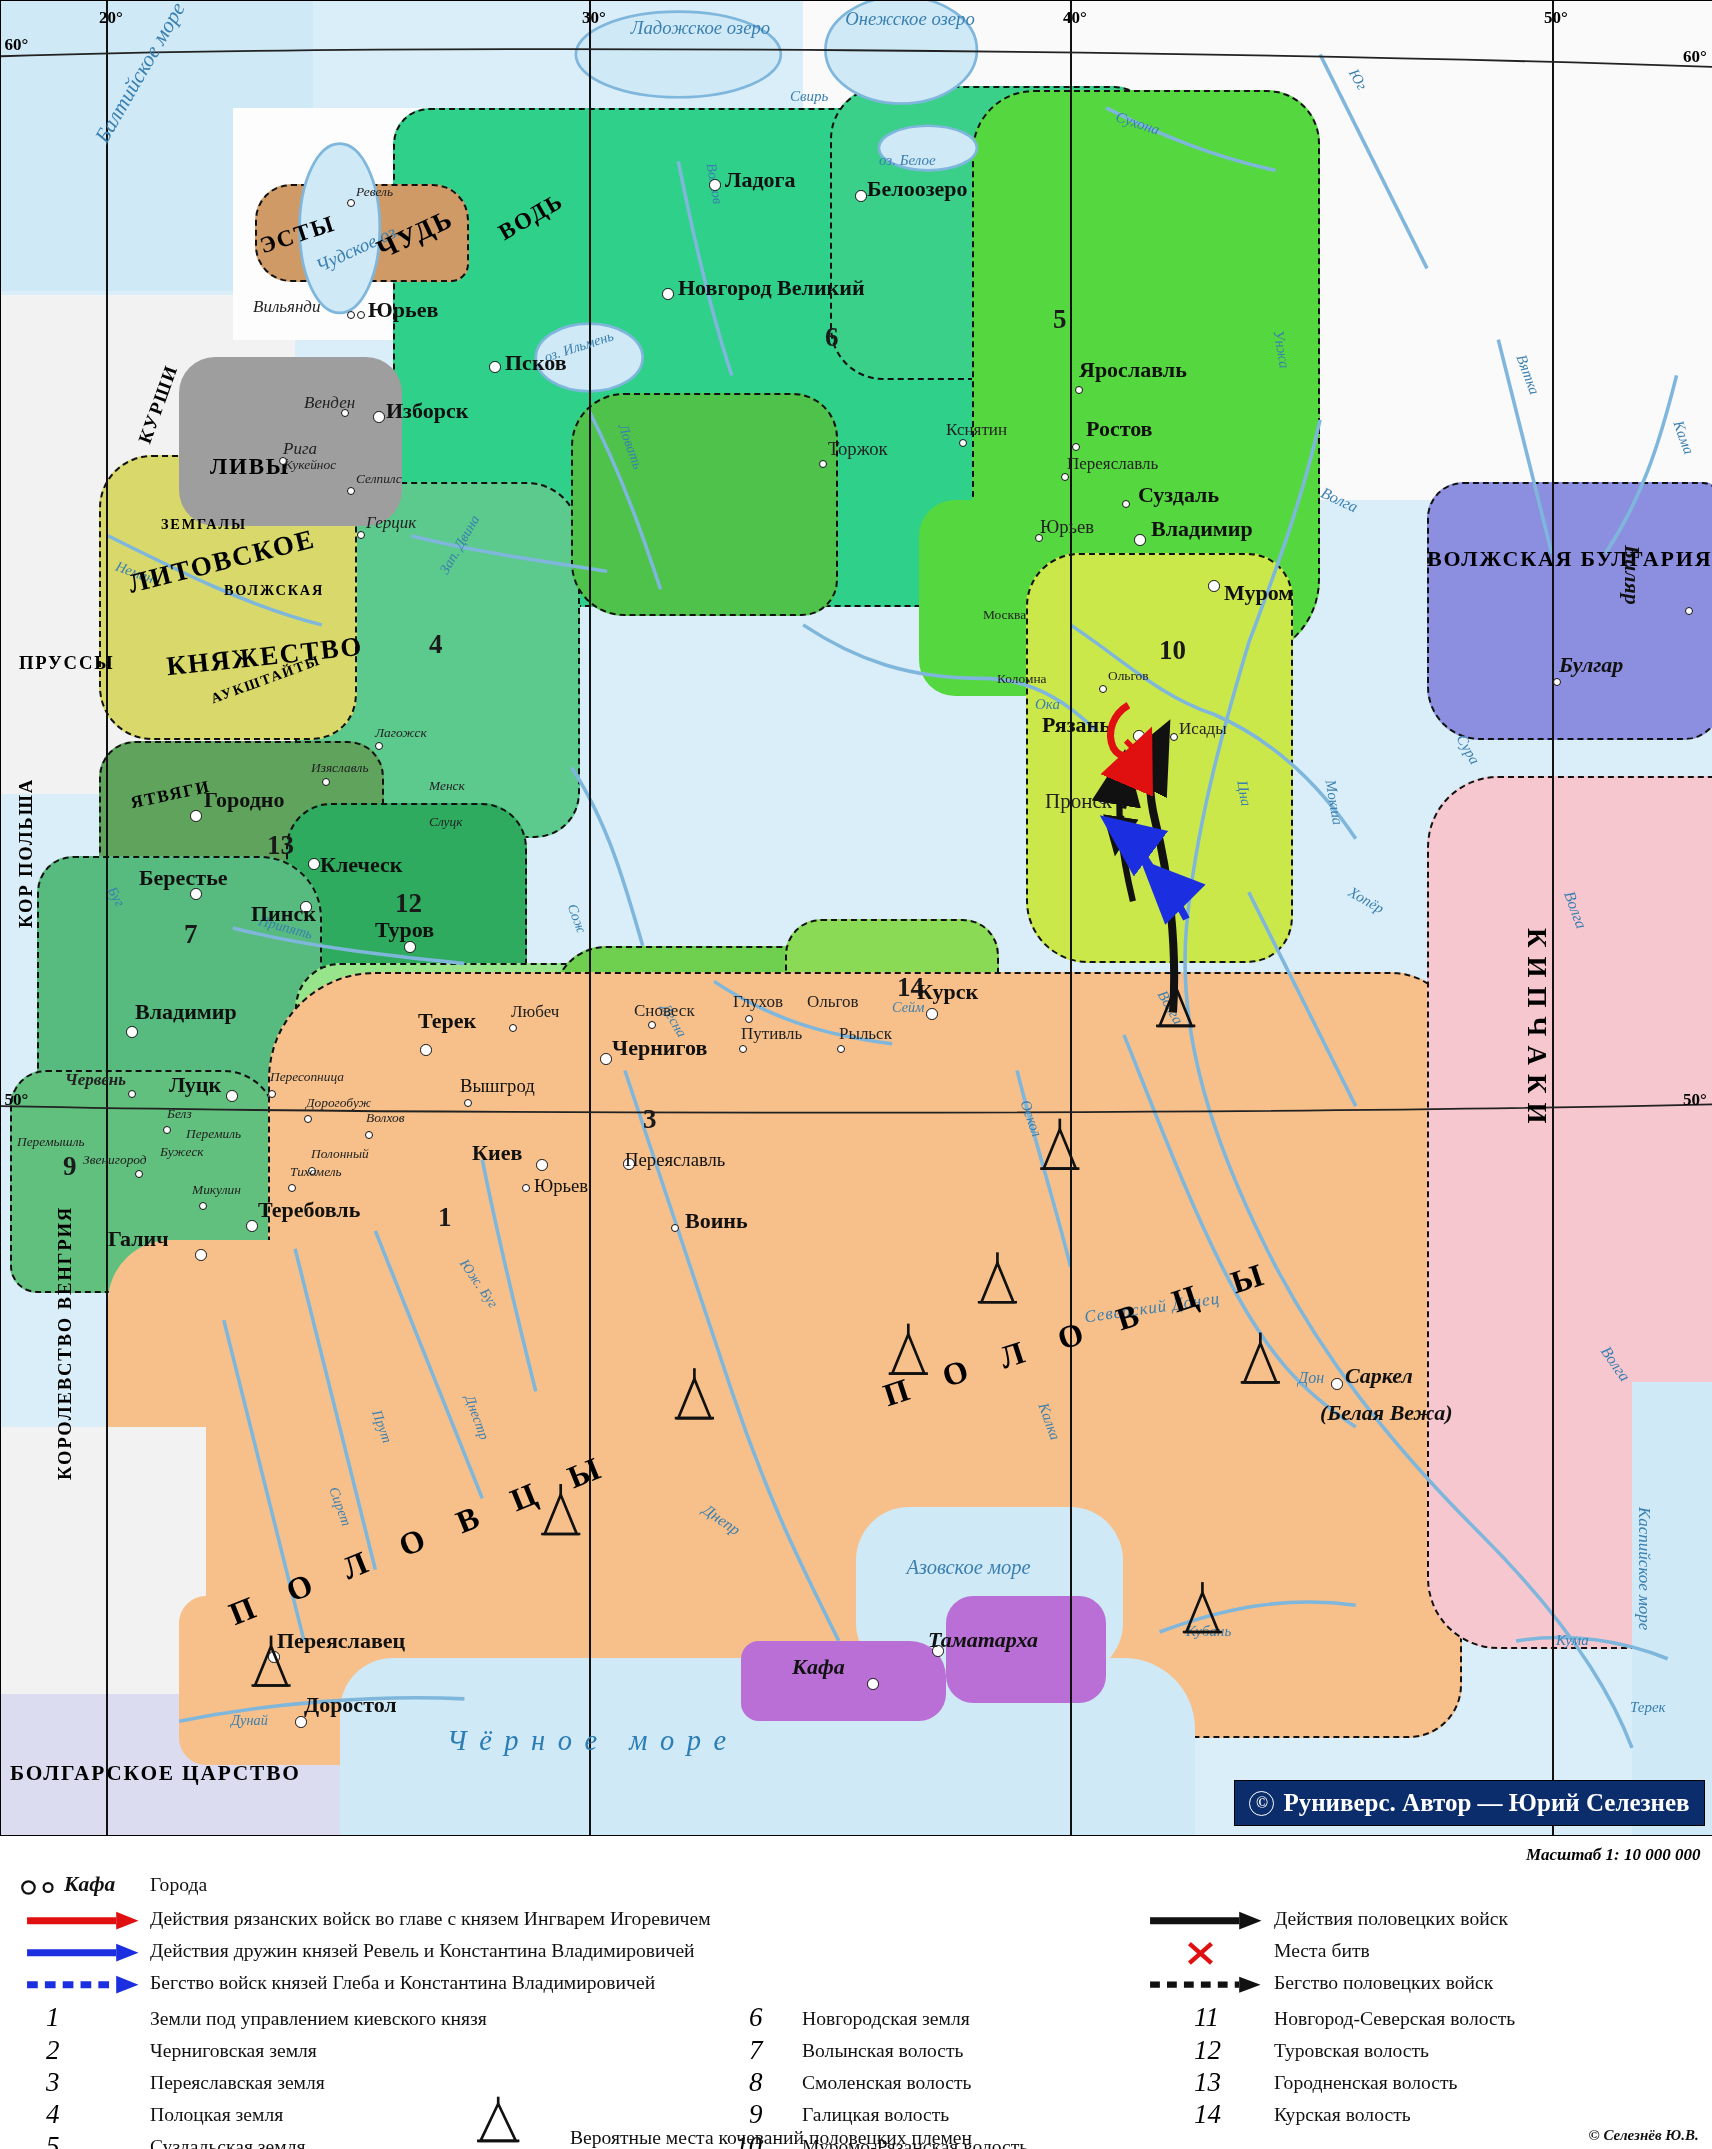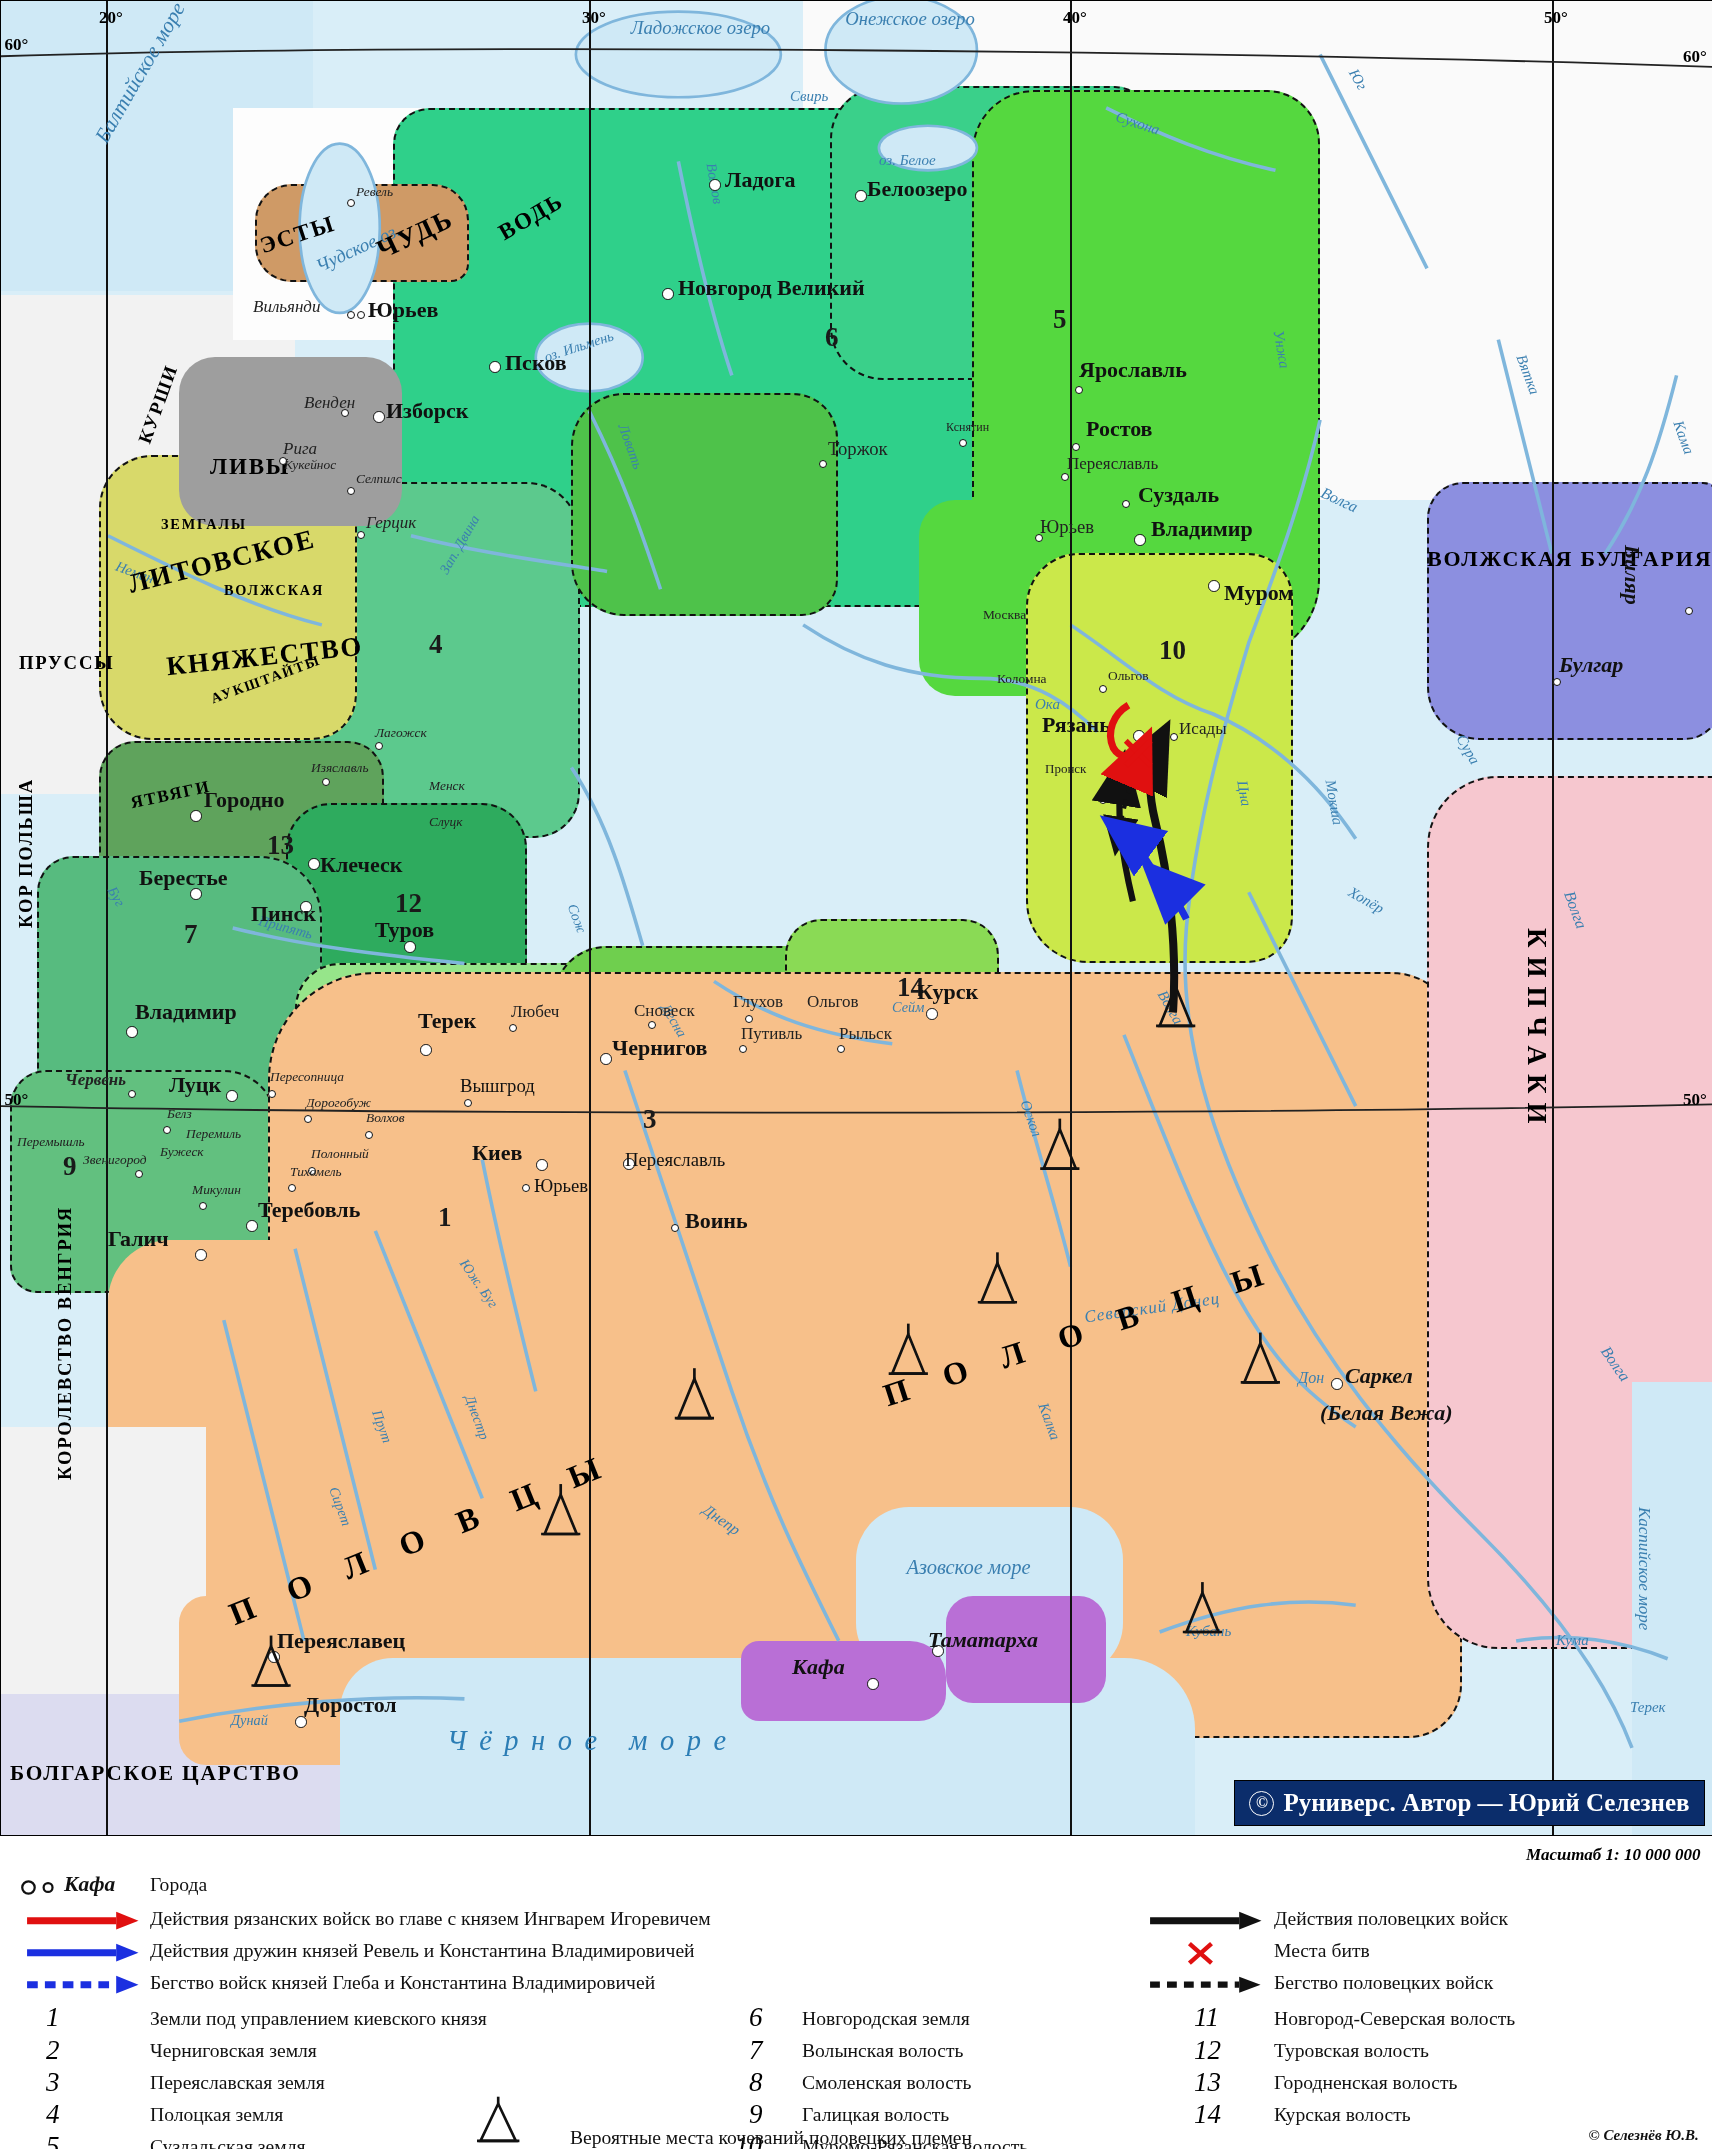--- a/index.html
+++ b/index.html
@@ -360,31 +360,31 @@
     <div class="dot" style="left:278px;top:456px;"></div>
     <div class="lbl smallcity it" style="left:282px;top:438px;font-size:17px;">Рига</div>
     <div class="lbl smallcity it" style="left:283px;top:456px;">Кукейнос</div>
     <div class="dot" style="left:346px;top:486px;"></div>
     <div class="lbl smallcity it" style="left:355px;top:470px;">Селпилс</div>
     <div class="dot" style="left:356px;top:530px;"></div>
     <div class="lbl smallcity it" style="left:365px;top:512px;font-size:17px;">Герцик</div>
     <div class="dot" style="left:818px;top:459px;"></div>
     <div class="lbl smallcity" style="left:827px;top:437px;font-size:18.7px;">Торжок</div>
     <div class="dot" style="left:958px;top:438px;"></div>
-    <div class="lbl smallcity" style="left:945px;top:419px;font-size:12px;">Кснятин</div>
+    <div class="lbl smallcity" style="left:945px;top:419px;font-size:17px;">Кснятин</div>
     <div class="dot" style="left:1060px;top:472px;"></div>
     <div class="lbl smallcity" style="left:1066px;top:453px;font-size:17px;">Переяславль</div>
     <div class="dot" style="left:1034px;top:533px;"></div>
     <div class="lbl smallcity" style="left:1039px;top:515px;font-size:18.7px;">Юрьев</div>
     <div class="dot" style="left:1098px;top:684px;"></div>
     <div class="lbl smallcity" style="left:1107px;top:667px;">Ольгов</div>
     <div class="dot" style="left:1169px;top:732px;"></div>
     <div class="lbl smallcity" style="left:1178px;top:718px;font-size:17px;">Исады</div>
     <div class="dot" style="left:1098px;top:795px;"></div>
-    <div class="lbl smallcity" style="left:1044px;top:760px;font-size:13px;">Пронск</div>
+    <div class="lbl smallcity" style="left:1044px;top:788px;font-size:21px;">Пронск</div>
     <div class="lbl smallcity" style="left:996px;top:670px;">Коломна</div>
     <div class="lbl smallcity" style="left:982px;top:606px;">Москва</div>
     <div class="dot" style="left:374px;top:741px;"></div>
     <div class="lbl smallcity it" style="left:374px;top:724px;">Лагожск</div>
     <div class="dot" style="left:321px;top:777px;"></div>
     <div class="lbl smallcity it" style="left:310px;top:759px;">Изяславль</div>
     <div class="lbl smallcity it" style="left:428px;top:777px;">Менск</div>
     <div class="lbl smallcity it" style="left:428px;top:813px;">Слуцк</div>
     <div class="dot" style="left:508px;top:1023px;"></div>
     <div class="lbl smallcity" style="left:510px;top:1001px;font-size:17px;">Любеч</div>

